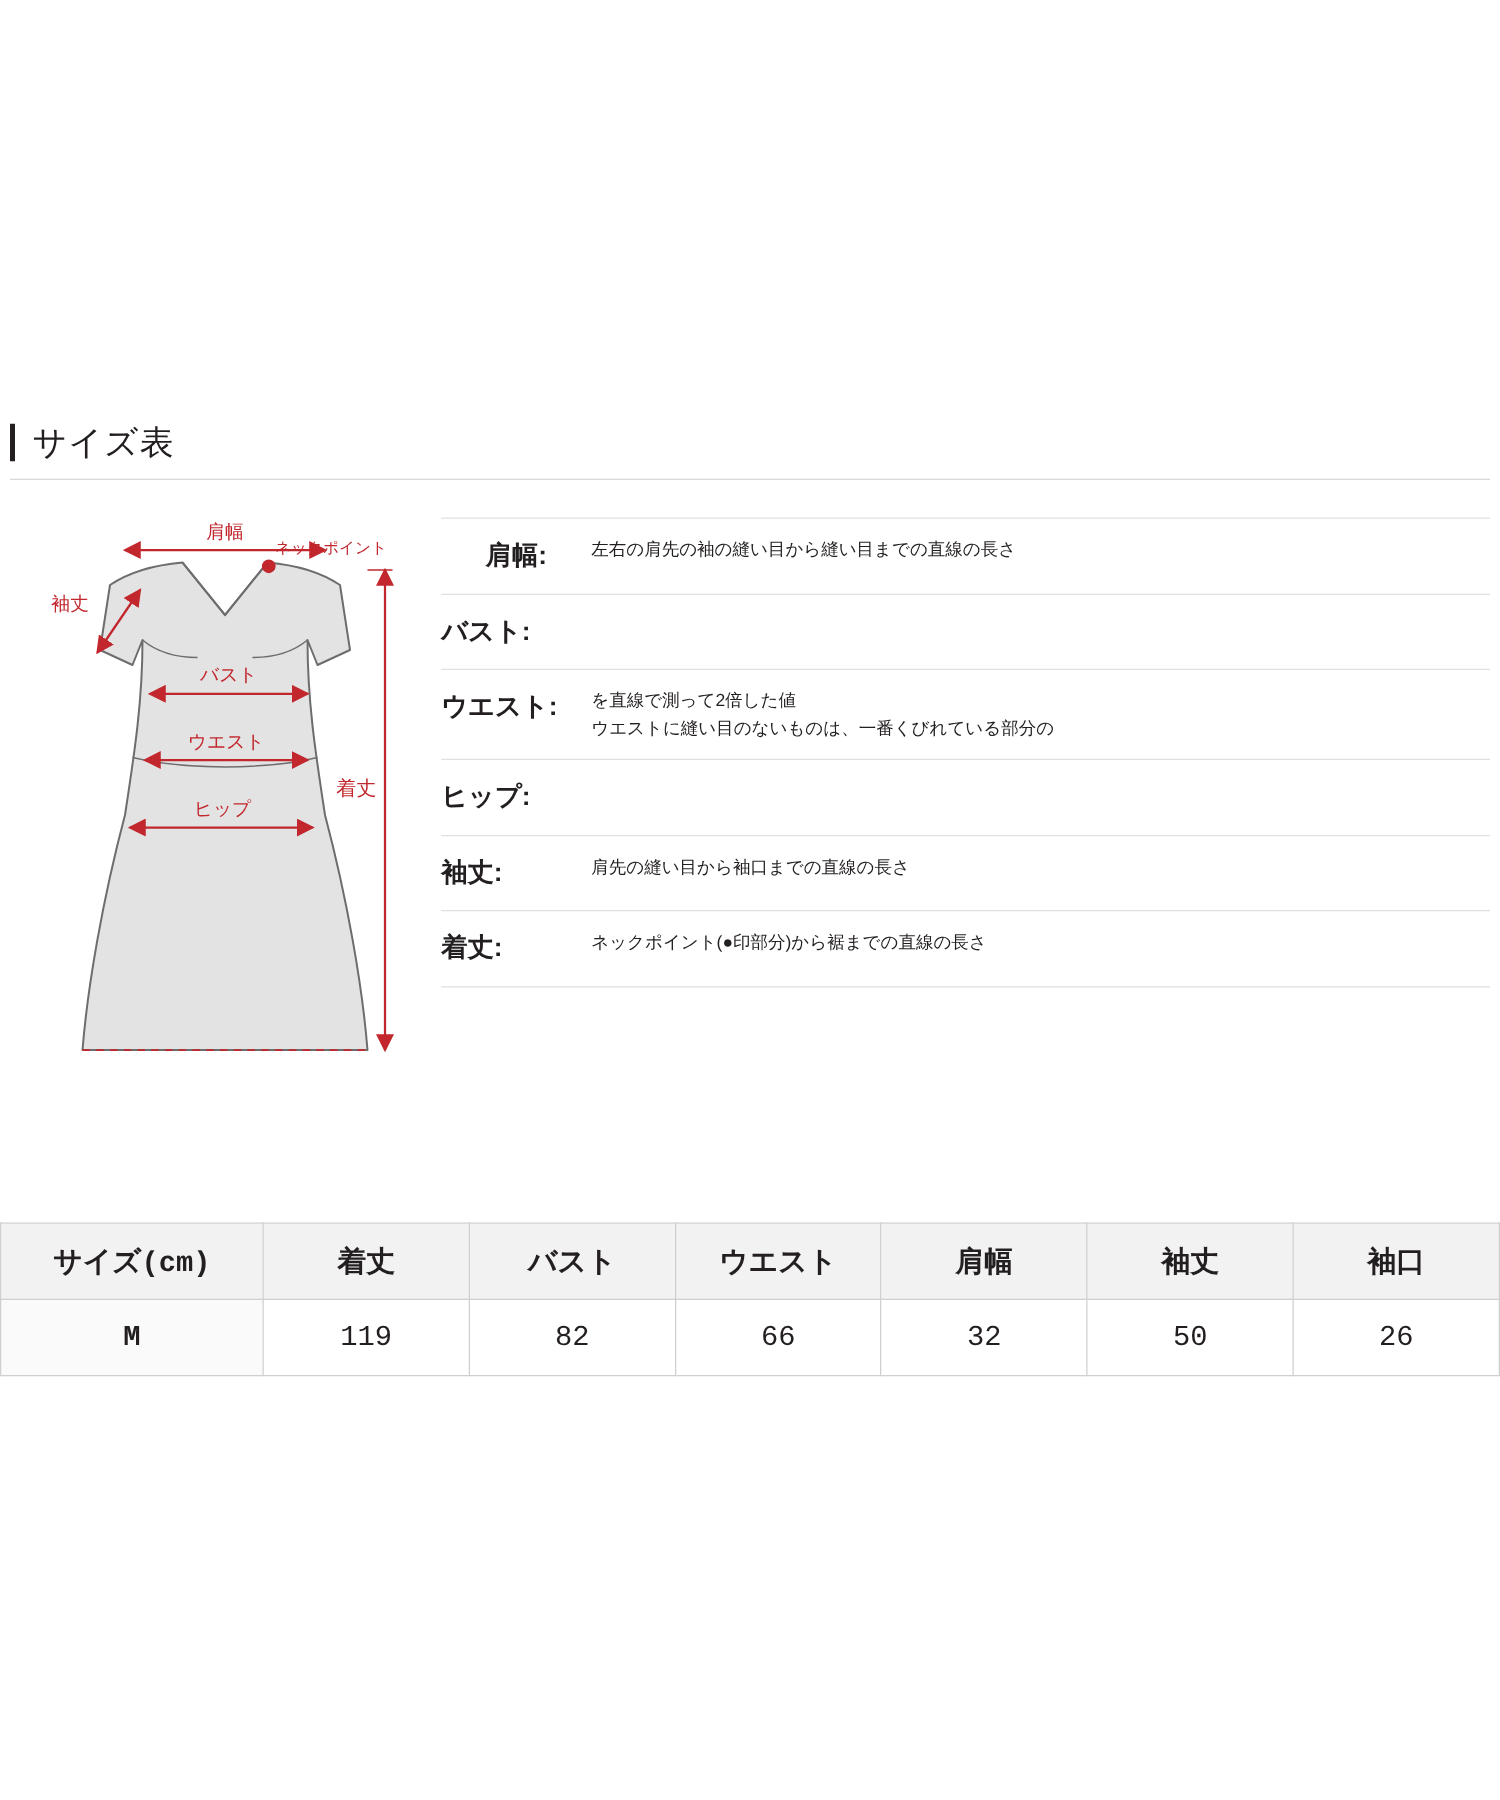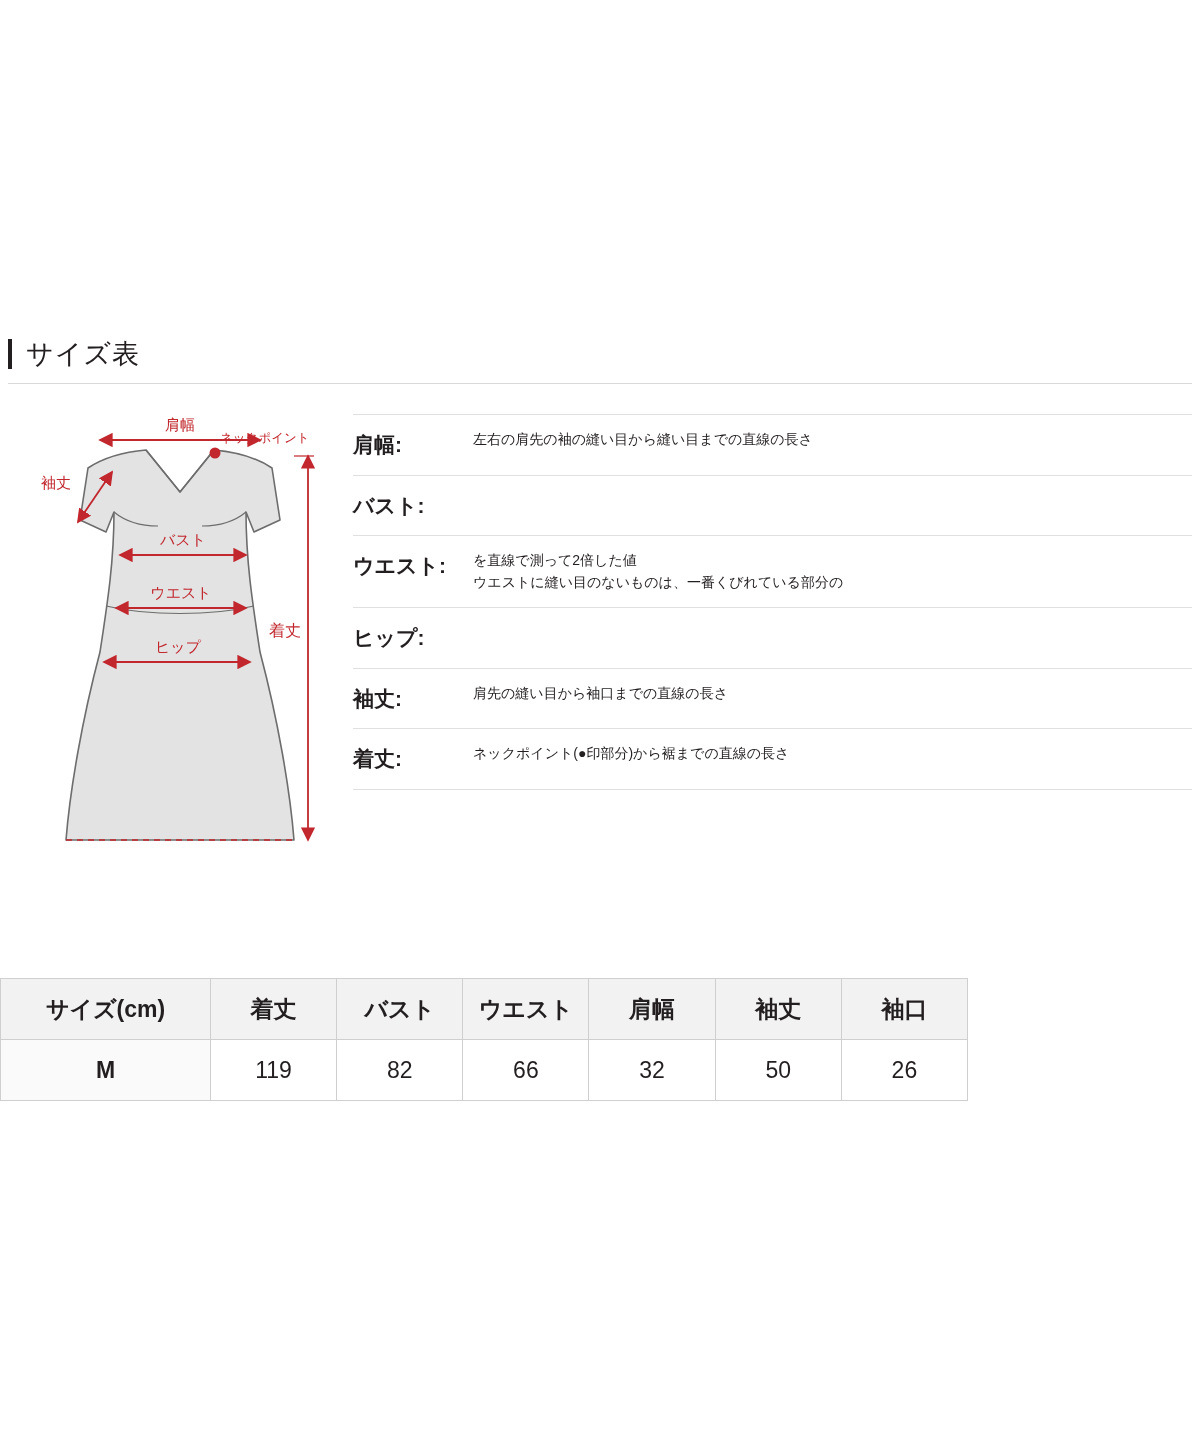--- a/index.html
+++ b/index.html
@@ -76,20 +76,21 @@
   }
 
   .def-row {
     display: flex;
     align-items: flex-start;
     border-bottom: 1px solid #e0e0e0;
     padding: 14px 0 14px 0;
   }
   .def-row:first-child {
     border-top: 1px solid #e0e0e0;
+    text-align: center;
   }
   .def-term {
     width: 120px;
     flex: 0 0 auto;
     font-size: 21px;
     font-weight: bold;
     color: #231f20;
     line-height: 1.5;
     white-space: nowrap;
   }
@@ -104,22 +105,23 @@
 
   
   .size-table-wrap {
     position: absolute;
     left: 0;
     top: 978px;
     width: 1200px;
   }
   table.size-table {
     border-collapse: collapse;
-    width: 968px;
+    width: 1200px;
     table-layout: fixed;
+    font-family: Liberation Mono, monospace;
   }
   table.size-table th,
   table.size-table td {
     border: 1px solid #cfcfcf;
     text-align: center;
     font-size: 23px;
     height: 58px;
     color: #231f20;
   }
   table.size-table thead th {

